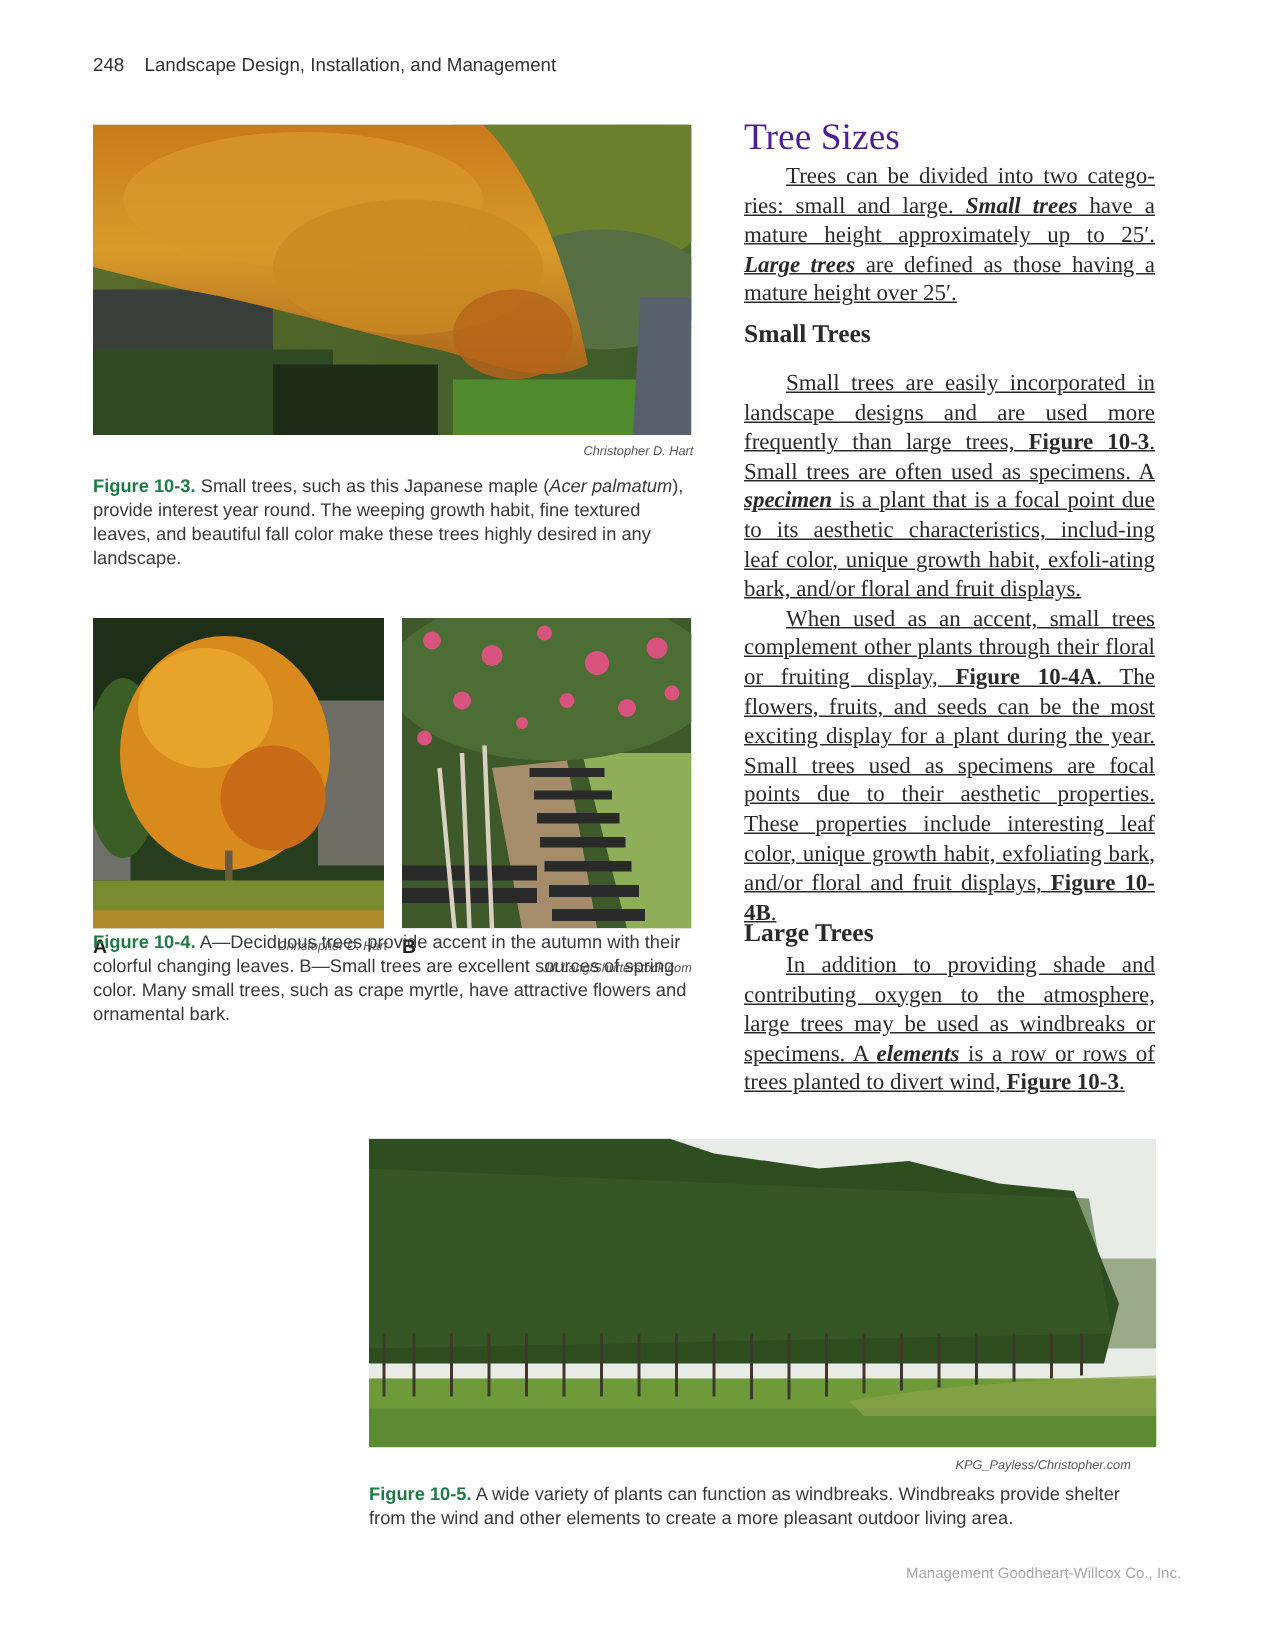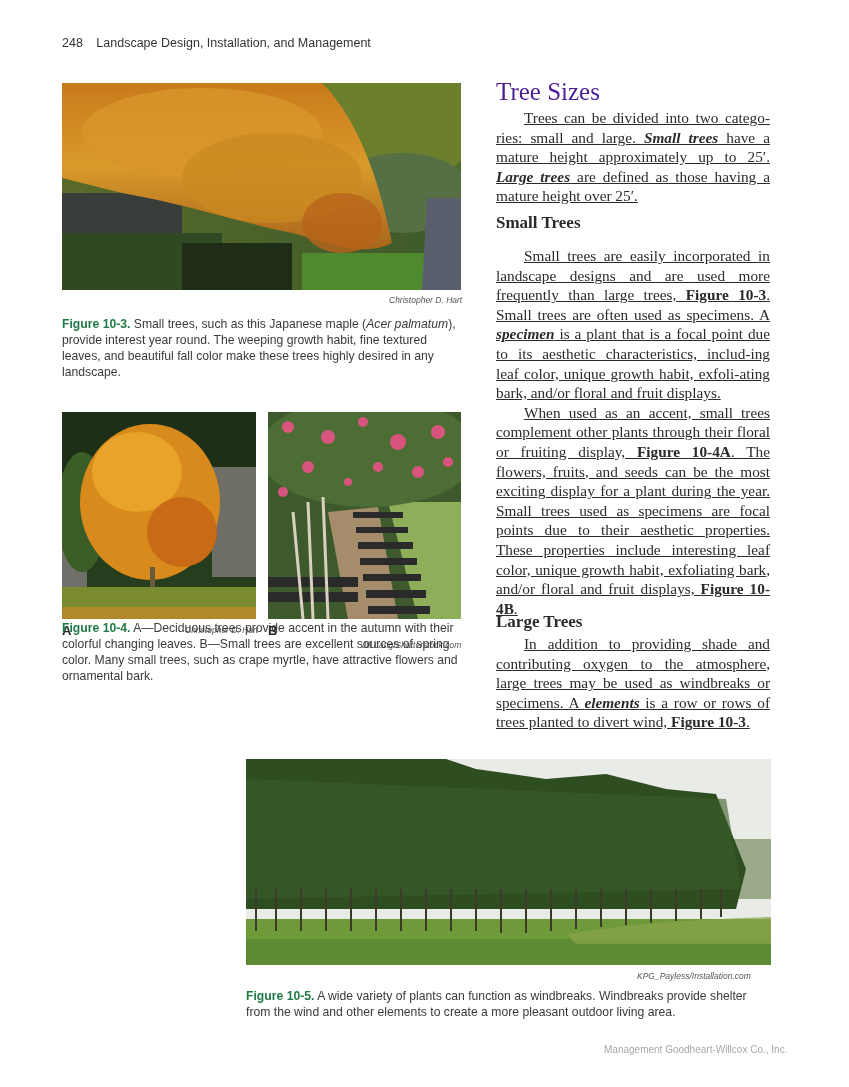--- a/index.html
+++ b/index.html
@@ -165,19 +165,19 @@
       <line x1="355" y1="130" x2="355" y2="168"></line>
         <line x1="380" y1="130" x2="380" y2="166"></line>
       <line x1="405" y1="130" x2="405" y2="164"></line>
         <line x1="430" y1="130" x2="430" y2="162"></line>
       <line x1="455" y1="130" x2="455" y2="160"></line>
         <line x1="475" y1="130" x2="475" y2="158"></line>
     </g>
     <path d="M320,175 C380,165 450,160 525,158 L525,185 L330,185 Z" fill="#8aa44a" opacity="0.7"></path>
   </svg>
 </div>
-<div class="abs credit" style="left:637px; top:971px;">KPG_Payless/Installation.com</div>
+<div class="abs credit" style="left:637px; top:971px;">KPG_Payless/Christopher.com</div>
 <div class="abs caption" style="left:246px; top:988px; width:525px;">
   <span class="fig">Figure 10-5.</span>
   <span>A wide variety of plants can function as windbreaks. Windbreaks provide shelter from the wind and other elements to create a more pleasant outdoor living area.</span>
 </div>
 
 <div class="abs copyright">Management Goodheart-Willcox Co., Inc.</div>
 
 </body></html>

